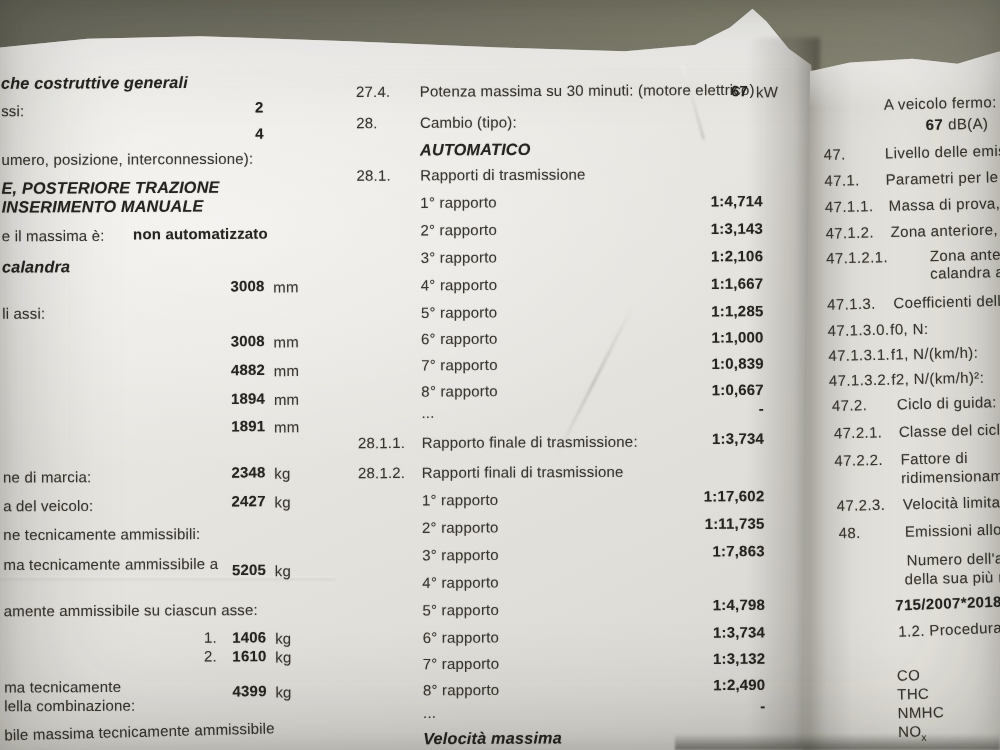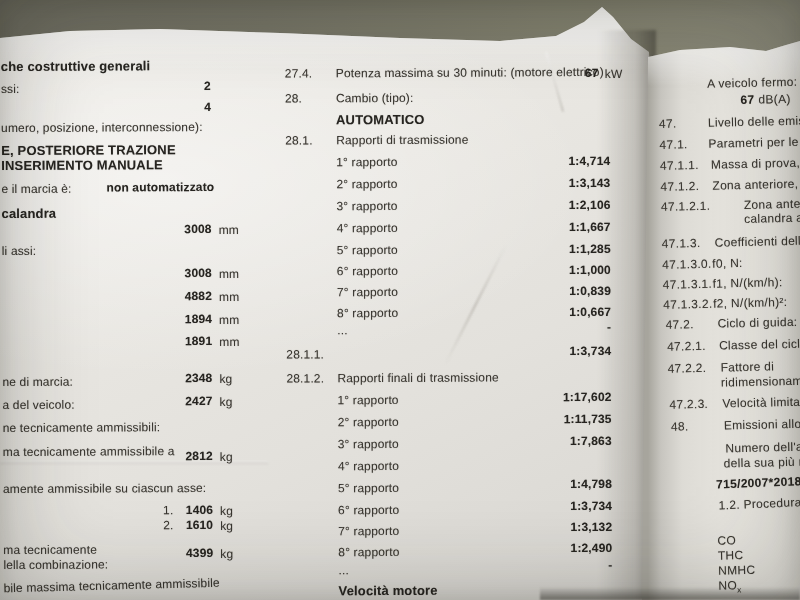--- a/index.html
+++ b/index.html
@@ -31,21 +31,21 @@
   .bshadow{position:absolute;left:540px;top:587px;width:260px;height:13px;
     background:linear-gradient(180deg,rgba(35,33,28,0) 0%,rgba(35,33,28,0.5) 100%);filter:blur(1px);}
   .vignette{position:absolute;inset:0;pointer-events:none;
     box-shadow:inset 0 0 95px rgba(25,25,20,0.3),inset 0 0 20px rgba(25,25,20,0.12);}
   .content{position:absolute;inset:0;}
   .content.mainc{transform:rotate(-0.3deg);transform-origin:400px 300px;}
   .content.rightc{transform:rotate(-1.3deg);transform-origin:700px 300px;}
   .t{position:absolute;white-space:pre;font-size:12px;color:#38352f;letter-spacing:0.15px;
     text-shadow:0 0 1px rgba(56,53,47,0.3);}
   .b{font-weight:700;color:#262420;}
-  .h{font-size:13px;}
+  .h{font-size:13px;font-style:italic;}
   .lval{left:148px;width:64px;text-align:right;}
   .lunit{left:219px;}
   .mnum{left:286px;}
   .mlbl{left:337px;}
   .mval{left:471px;width:140px;text-align:right;}
   .rnum{left:663px;}
   .rlbl{left:712px;}
   .rt{font-size:12px;letter-spacing:0.3px;}
   sub{font-size:8px;}
 </style>
@@ -62,21 +62,21 @@
 
   <div class="content mainc">
 
     <span class="t b h" style="left:2px;top:57px">che costruttive generali</span>
     <span class="t" style="left:2px;top:80px">ssi:</span>
     <span class="t b lval" style="top:78px">2</span>
     <span class="t b lval" style="top:99px">4</span>
     <span class="t" style="left:2px;top:119px">umero, posizione, interconnessione):</span>
     <span class="t b h" style="left:2px;top:156px">INSERIMENTO MANUALE</span>
     <span class="t b h" style="left:2px;top:141px">E, POSTERIORE TRAZIONE</span>
-    <span class="t" style="left:2px;top:180px">e il marcia è:</span>
+    <span class="t" style="left:2px;top:180px">e il massima è:</span>
     <span class="t b" style="left:107px;top:179px">non automatizzato</span>
     <span class="t b h" style="left:2px;top:204px">calandra</span>
     <span class="t b lval" style="top:221px">3008</span>
     <span class="t lunit" style="top:222px">mm</span>
     <span class="t" style="left:2px;top:242px">li assi:</span>
     <span class="t b lval" style="top:265px">3008</span>
     <span class="t lunit" style="top:266px">mm</span>
     <span class="t b lval" style="top:288px">4882</span>
     <span class="t lunit" style="top:289px">mm</span>
     <span class="t b lval" style="top:311px">1894</span>
@@ -84,21 +84,21 @@
     <span class="t b lval" style="top:333px">1891</span>
     <span class="t lunit" style="top:334px">mm</span>
     <span class="t" style="left:2px;top:373px">ne di marcia:</span>
     <span class="t b lval" style="top:370px">2348</span>
     <span class="t lunit" style="top:371px">kg</span>
     <span class="t" style="left:2px;top:396px">a del veicolo:</span>
     <span class="t b lval" style="top:393px">2427</span>
     <span class="t lunit" style="top:394px">kg</span>
     <span class="t" style="left:2px;top:443px">ma tecnicamente ammissibile a</span>
     <span class="t" style="left:2px;top:419px">ne tecnicamente ammissibili:</span>
-    <span class="t b lval" style="top:448px">2812</span>
+    <span class="t b lval" style="top:448px">5205</span>
     <span class="t lunit" style="top:449px">kg</span>
     <span class="t" style="left:2px;top:480px">amente ammissibile su ciascun asse:</span>
     <span class="t" style="left:162px;top:502px">1.</span>
     <span class="t b lval" style="top:502px">1406</span>
     <span class="t lunit" style="top:503px">kg</span>
     <span class="t" style="left:162px;top:517px">2.</span>
     <span class="t b lval" style="top:517px">1610</span>
     <span class="t lunit" style="top:518px">kg</span>
     <span class="t" style="left:2px;top:541px">ma tecnicamente</span>
     <span class="t" style="left:2px;top:556px">lella combinazione:</span>
@@ -129,20 +129,21 @@
     <span class="t mlbl" style="top:264px">6° rapporto</span>
     <span class="t b mval" style="top:264px">1:1,000</span>
     <span class="t mlbl" style="top:285px">7° rapporto</span>
     <span class="t b mval" style="top:285px">1:0,839</span>
     <span class="t mlbl" style="top:306px">8° rapporto</span>
     <span class="t b mval" style="top:306px">1:0,667</span>
     <span class="t mlbl" style="top:323px">...</span>
     <span class="t b mval" style="top:321px">-</span>
 
     <span class="t mnum" style="top:347px">28.1.1.</span>
+    <span class="t mlbl" style="top:347px">Rapporto finale di trasmissione:</span>
     <span class="t b mval" style="top:345px">1:3,734</span>
     <span class="t mnum" style="top:371px">28.1.2.</span>
     <span class="t mlbl" style="top:371px">Rapporti finali di trasmissione</span>
 
     <span class="t mlbl" style="top:393px">1° rapporto</span>
     <span class="t b mval" style="top:391px">1:17,602</span>
     <span class="t mlbl" style="top:415px">2° rapporto</span>
     <span class="t b mval" style="top:413px">1:11,735</span>
     <span class="t mlbl" style="top:437px">3° rapporto</span>
     <span class="t b mval" style="top:435px">1:7,863</span>
@@ -150,21 +151,21 @@
     <span class="t mlbl" style="top:481px">5° rapporto</span>
     <span class="t b mval" style="top:478px">1:4,798</span>
     <span class="t mlbl" style="top:503px">6° rapporto</span>
     <span class="t b mval" style="top:500px">1:3,734</span>
     <span class="t mlbl" style="top:524px">7° rapporto</span>
     <span class="t b mval" style="top:521px">1:3,132</span>
     <span class="t mlbl" style="top:545px">8° rapporto</span>
     <span class="t b mval" style="top:542px">1:2,490</span>
     <span class="t mlbl" style="top:563px">...</span>
     <span class="t b mval" style="top:559px">-</span>
-    <span class="t b h mlbl" style="top:583px">Velocità motore</span>
+    <span class="t b h mlbl" style="top:583px">Velocità massima</span>
   </div>
 
   <div class="content rightc">
     <span class="t rt" style="left:712px;top:77px">A veicolo fermo:  a</span>
     <span class="t rt b" style="left:745px;top:94px">67</span>
     <span class="t rt" style="left:763px;top:94px">dB(A)</span>
 
     <span class="t rt rnum" style="top:116px">47.</span>
     <span class="t rt rlbl" style="top:116px">Livello delle emissio</span>
     <span class="t rt rnum" style="top:137px">47.1.</span>

